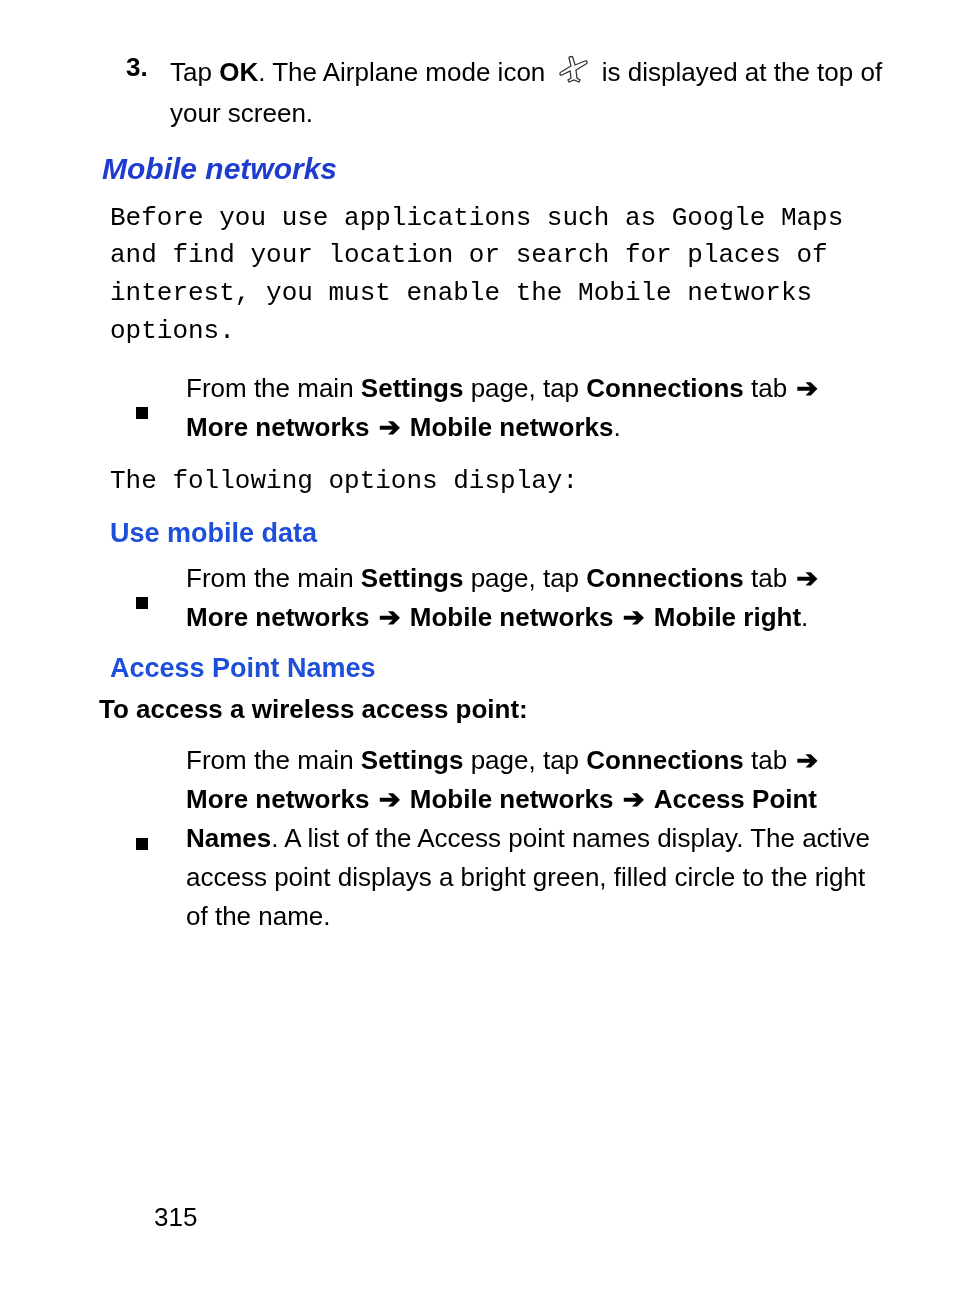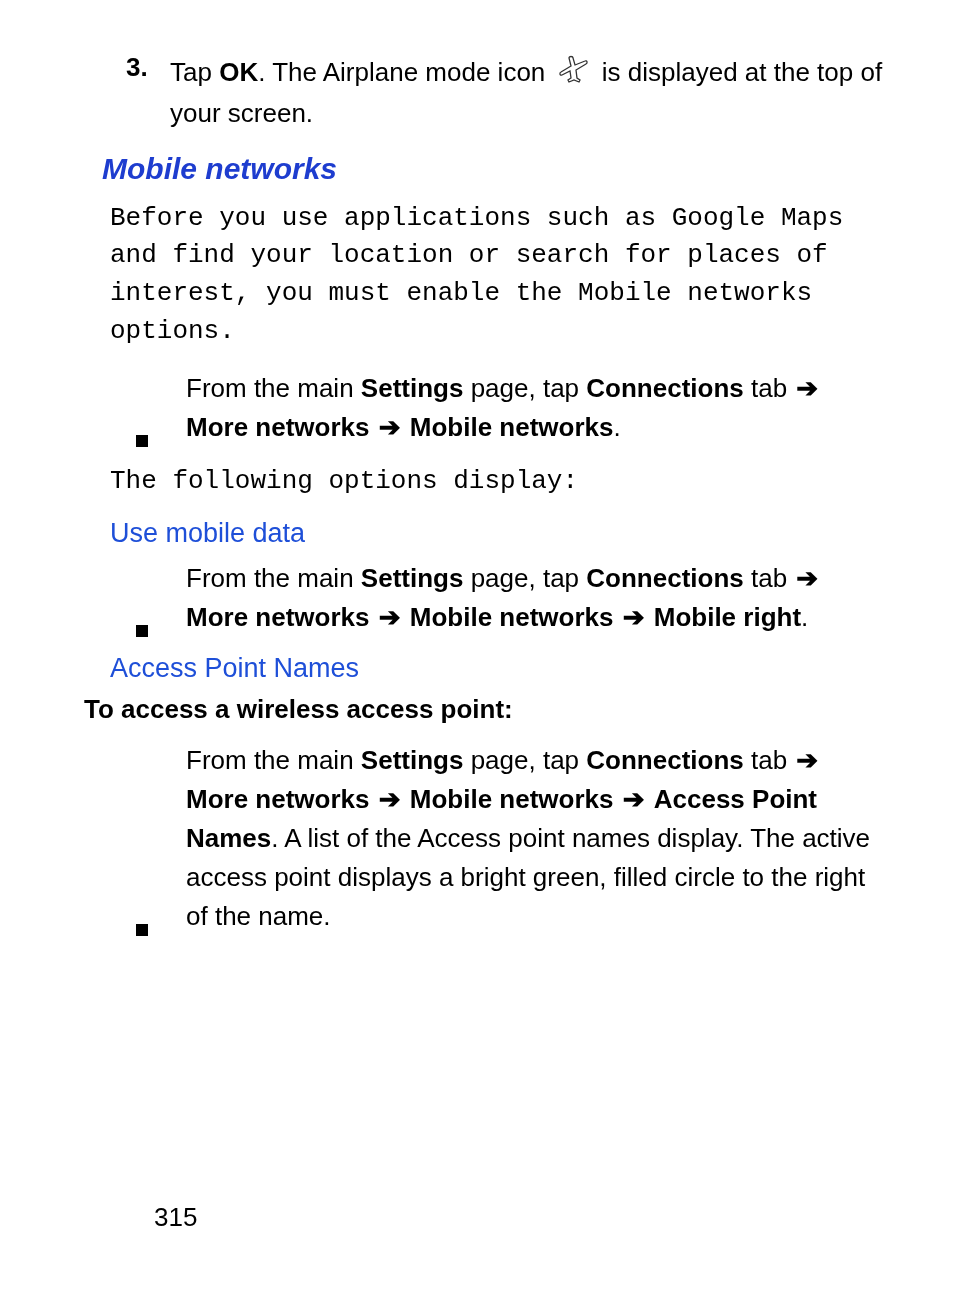--- a/index.html
+++ b/index.html
@@ -5,27 +5,27 @@
     * { margin: 0; padding: 0; box-sizing: border-box; }
     html, body { width: 954px; height: 1295px; background: #fff; font-family: Arial, Helvetica, sans-serif; color: #000; }
     .page { position: relative; width: 954px; height: 1295px; padding: 52px 60px 40px 60px; }
     .ol-item { display: flex; align-items: flex-start; margin-left: 66px; margin-bottom: 20px; }
     .ol-num { font-weight: bold; font-size: 26px; min-width: 44px; }
     .ol-body { font-size: 26px; line-height: 1.38; }
     .ol-body .bold { font-weight: bold; }
     .airplane-icon { display: inline-block; vertical-align: middle; margin: 0 4px; }
     .h2-blue-italic { font-size: 30px; font-weight: bold; font-style: italic; color: #1e3dcf; margin-top: 8px; margin-bottom: 14px; margin-left: 42px; }
     .body-para { font-size: 26px; line-height: 1.45; margin-left: 50px; margin-bottom: 18px; font-family: Liberation Mono, monospace; }
-    .bullet-item { display: flex; align-items: flex-end; margin-left: 76px; margin-right: 20px; margin-bottom: 16px; }
+    .bullet-item { display: flex; align-items: center; margin-left: 76px; margin-right: 20px; margin-bottom: 16px; }
     .bullet-sq { width: 12px; height: 12px; background: #000; flex: 0 0 12px; margin-top: 10px; margin-right: 38px; }
     .bullet-body { font-size: 26px; line-height: 1.5; }
     .bullet-body .bold { font-weight: bold; }
     .arrow { font-weight: bold; margin: 0 2px; }
-    .h3-blue { font-size: 27px; font-weight: normal; color: #1e4fd8; margin-left: 50px; margin-top: 12px; margin-bottom: 10px; }
-    .lead-bold { font-size: 26px; font-weight: bold; margin-left: 24px; margin-bottom: 16px; }
+    .h3-blue { font-size: 27px; font-weight: bold; color: #1e4fd8; margin-left: 50px; margin-top: 12px; margin-bottom: 10px; }
+    .lead-bold { font-size: 26px; font-weight: bold; margin-left: 39px; margin-bottom: 16px; }
     .page-num { position: absolute; left: 154px; bottom: 62px; font-size: 26px; }
   </style>
 </head>
 <body>
 
 <div class="page">
 
   <div class="ol-item">
     <div class="ol-num">3.</div>
     <div class="ol-body">

